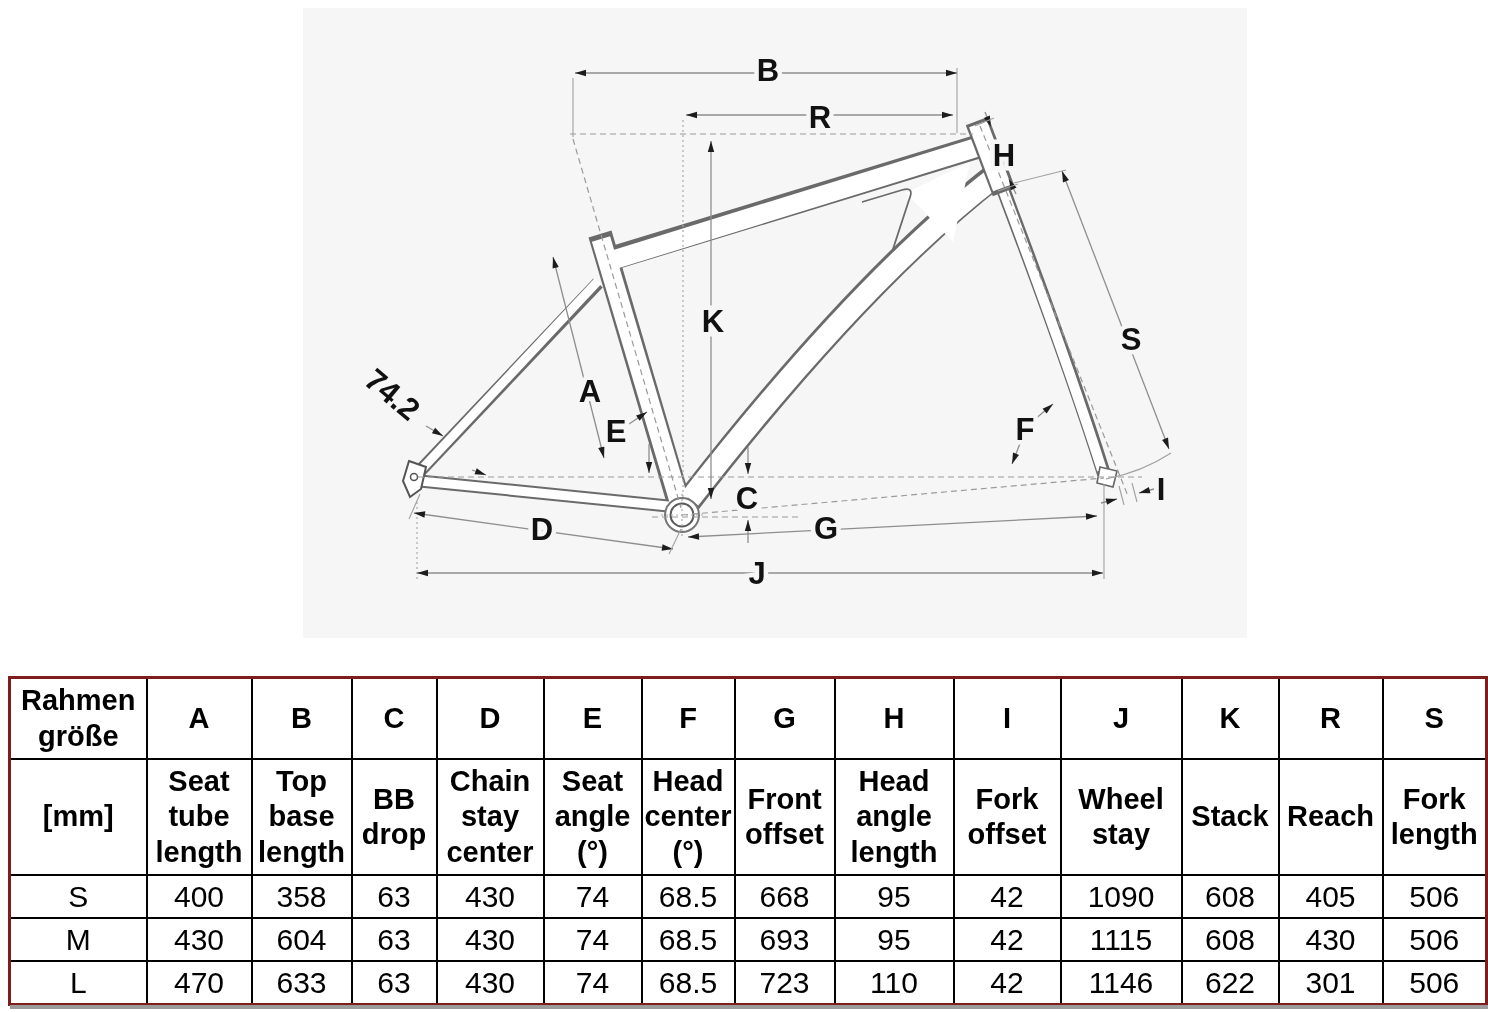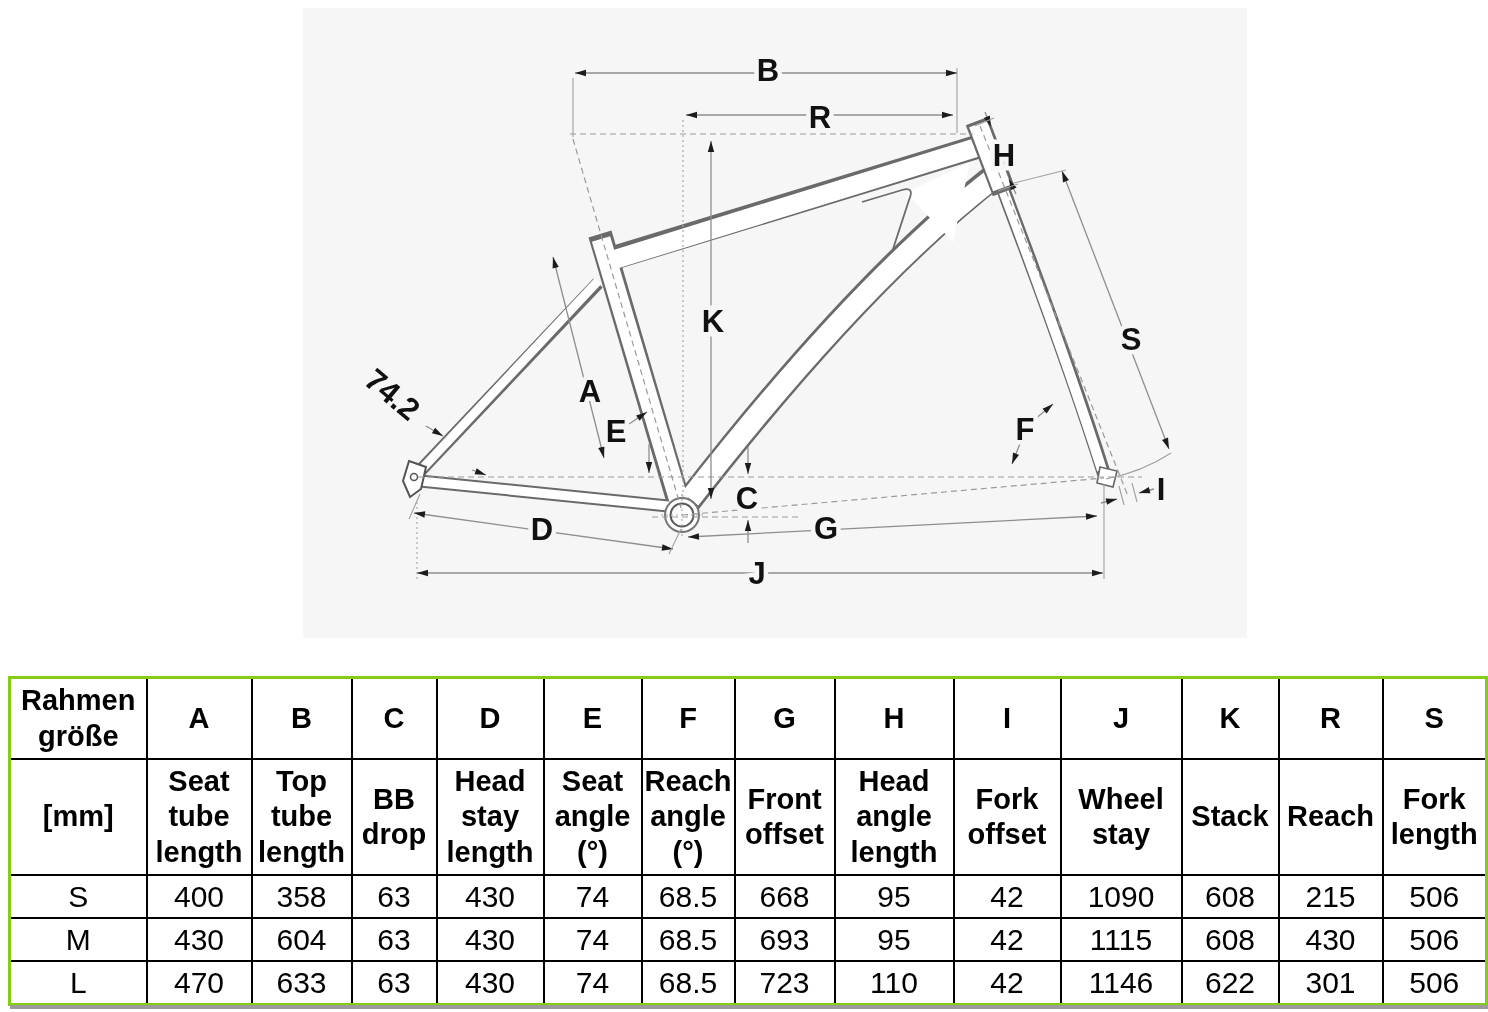--- a/index.html
+++ b/index.html
@@ -12,21 +12,21 @@
   .dsh{stroke:#9a9a9a;stroke-width:1.2;fill:none;stroke-dasharray:6 4;}
   .dot{stroke:#aaaaaa;stroke-width:1.2;fill:none;stroke-dasharray:2 3;}
   .tube-d{stroke:#6a6a6a;fill:none;stroke-linecap:butt;}
   .tube-w{stroke:#ffffff;fill:none;stroke-linecap:butt;}
   .dlabel{font:bold 31px "Liberation Sans",sans-serif;fill:#111;text-anchor:middle;
           stroke:#f6f6f6;stroke-width:9px;paint-order:stroke;}
   .geo-table{position:absolute;left:8px;top:676px;border-collapse:collapse;table-layout:fixed;
              width:1477px;}
   .geo-table td{border:2px solid #000;text-align:center;vertical-align:middle;padding:0;
                 color:#000;overflow:hidden;}
-  .geo-table{border:3px solid #84cc16;}
+  .geo-table{border:3px solid #7f1d1d;}
   .geo-table .h{font-weight:bold;font-size:29px;line-height:1.22;}
   .geo-table .v{font-weight:normal;font-size:30px;}
   .r1 td{height:79px;}
   .r2 td{height:114px;}
   .rd td{height:41px;}
   .shadow-strip{position:absolute;left:10px;top:1005px;width:1478px;height:4px;background:#9b9b9b;}
 </style>
 </head>
 <body>
 
@@ -174,25 +174,25 @@
     <td class="h">H</td>
     <td class="h">I</td>
     <td class="h">J</td>
     <td class="h">K</td>
     <td class="h">R</td>
     <td class="h">S</td>
   </tr>
   <tr class="r2">
     <td class="h">[mm]</td>
     <td class="h">Seat tube length</td>
-    <td class="h">Top tube length</td>
+    <td class="h">Top base length</td>
     <td class="h">BB drop</td>
-    <td class="h">Head stay length</td>
+    <td class="h">Chain stay center</td>
     <td class="h">Seat angle (°)</td>
-    <td class="h">Reach angle (°)</td>
+    <td class="h">Head center (°)</td>
     <td class="h">Front offset</td>
     <td class="h">Head angle length</td>
     <td class="h">Fork offset</td>
     <td class="h">Wheel stay</td>
     <td class="h">Stack</td>
     <td class="h">Reach</td>
     <td class="h">Fork length</td>
   </tr>
   <tr class="rd">
     <td class="v">S</td>
@@ -200,21 +200,21 @@
     <td class="v">358</td>
     <td class="v">63</td>
     <td class="v">430</td>
     <td class="v">74</td>
     <td class="v">68.5</td>
     <td class="v">668</td>
     <td class="v">95</td>
     <td class="v">42</td>
     <td class="v">1090</td>
     <td class="v">608</td>
-    <td class="v">215</td>
+    <td class="v">405</td>
     <td class="v">506</td>
   </tr>
   <tr class="rd">
     <td class="v">M</td>
     <td class="v">430</td>
     <td class="v">604</td>
     <td class="v">63</td>
     <td class="v">430</td>
     <td class="v">74</td>
     <td class="v">68.5</td>

